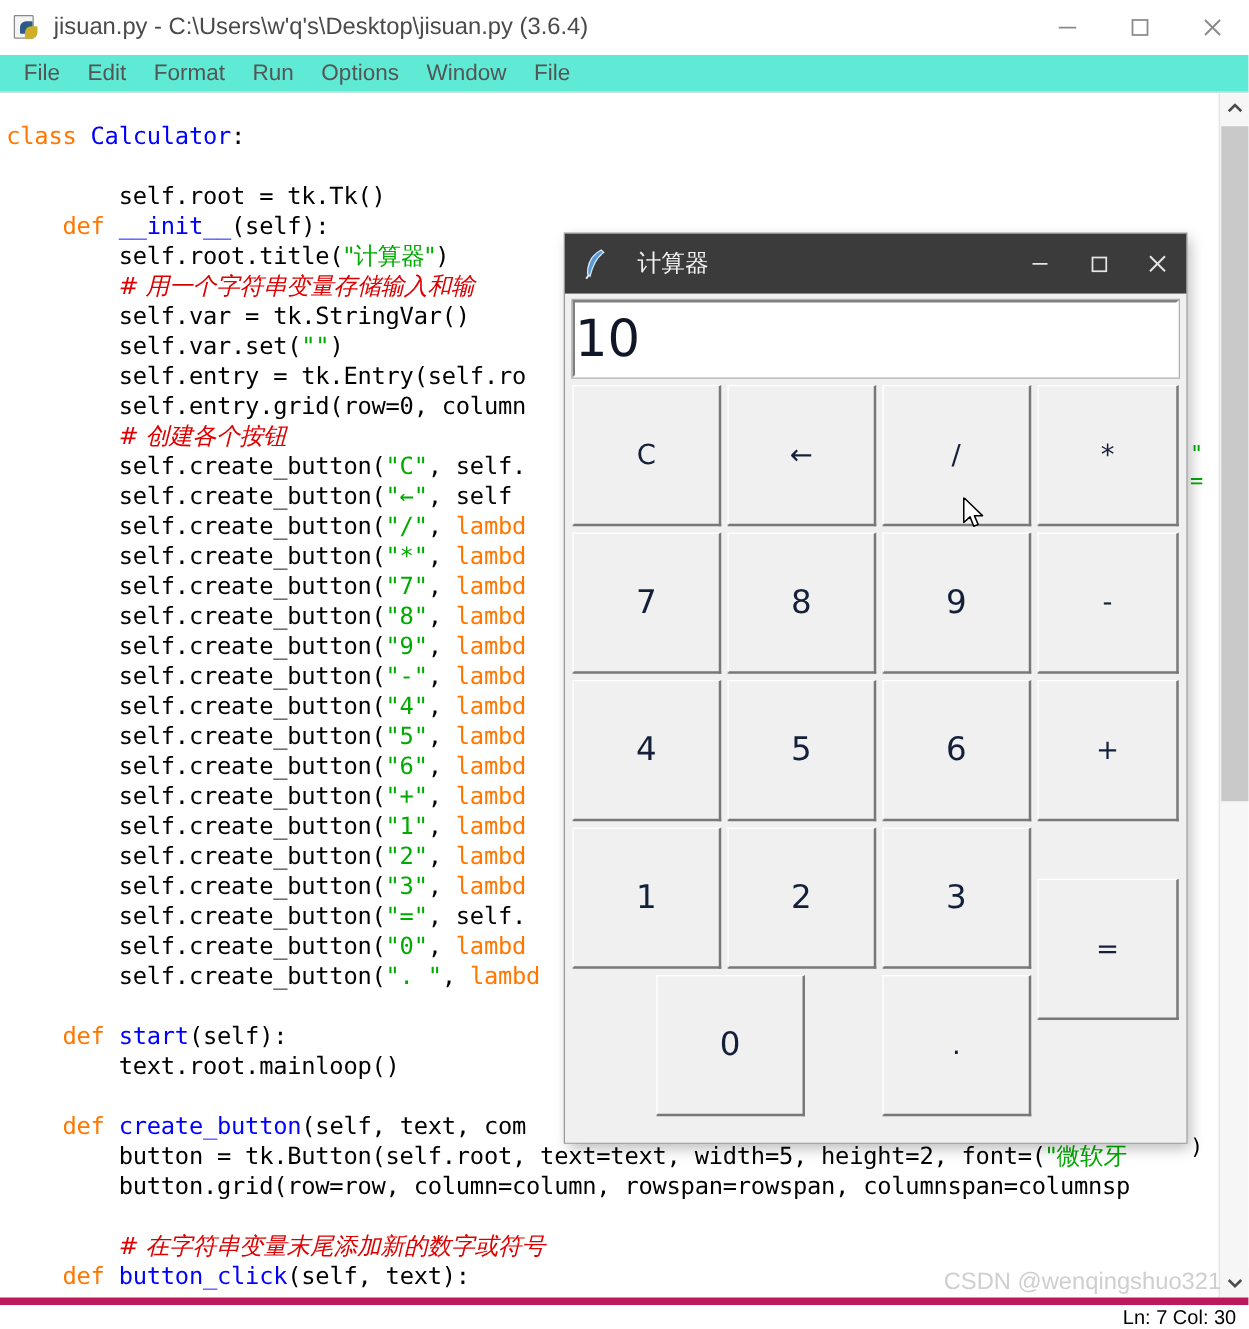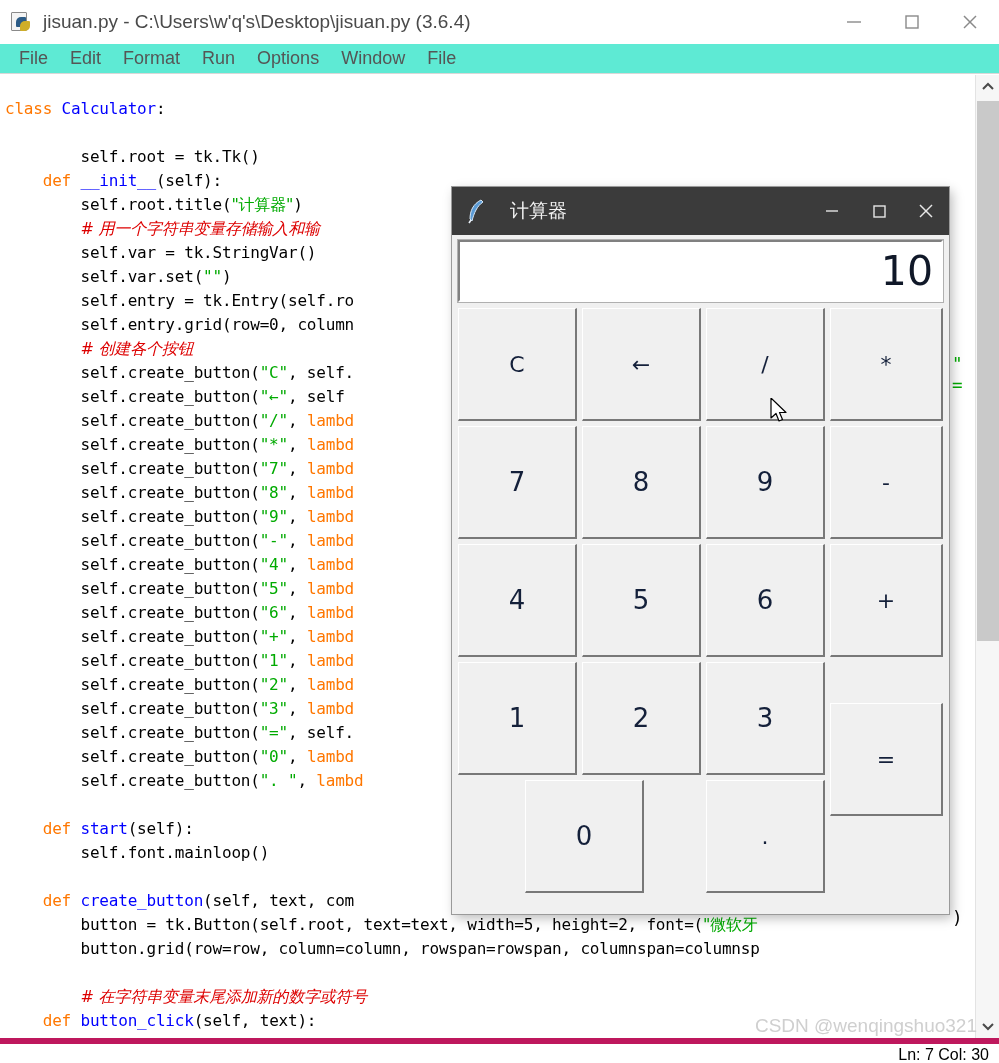--- a/index.html
+++ b/index.html
@@ -106,21 +106,21 @@
     width: 975px; height: 963px;
     background: #ffffff;
     overflow: hidden;
     padding-left: 5px;
     padding-top: 22px;
   }
   .code-line {
     height: 24px;
     line-height: 24px;
     font-family: "DejaVu Sans Mono", monospace;
-    font-size: 16px;
+    font-size: 19px;
     color: #000000;
     white-space: pre;
     letter-spacing: -0.2px;
   }
   .kw   { color: #ff7700; }
   .fn   { color: #0000ff; }
   .str  { color: #00aa00; }
   .cmt  { color: #dd0000; font-style: italic; }
   .cn   { font-family: "DejaVu Sans", sans-serif; }
 
@@ -236,21 +236,21 @@
     position: relative;
     width: 485px; height: 62px;
     background: #ffffff;
     border-top: 2px solid #808080;
     border-left: 2px solid #808080;
     border-right: 2px solid #ffffff;
     border-bottom: 2px solid #ffffff;
     outline: 1px solid #b0b0b0;
     display: flex;
     align-items: center;
-    justify-content: flex-end;
+    justify-content: flex-start;
     padding-right: 8px;
   }
   .calc-display-value {
     font-family: "DejaVu Sans", sans-serif;
     font-size: 41px;
     color: #101828;
     line-height: 1;
   }
 
   .calc-grid {
@@ -351,21 +351,21 @@
         <div class="code-line"><span>        self.create_button(</span><span class="str">"6"</span><span>, </span><span class="kw">lambd</span></div>
         <div class="code-line"><span>        self.create_button(</span><span class="str">"+"</span><span>, </span><span class="kw">lambd</span></div>
         <div class="code-line"><span>        self.create_button(</span><span class="str">"1"</span><span>, </span><span class="kw">lambd</span></div>
         <div class="code-line"><span>        self.create_button(</span><span class="str">"2"</span><span>, </span><span class="kw">lambd</span></div>
         <div class="code-line"><span>        self.create_button(</span><span class="str">"3"</span><span>, </span><span class="kw">lambd</span></div>
         <div class="code-line"><span>        self.create_button(</span><span class="str">"="</span><span>, self.</span></div>
         <div class="code-line"><span>        self.create_button(</span><span class="str">"0"</span><span>, </span><span class="kw">lambd</span></div>
         <div class="code-line"><span>        self.create_button(</span><span class="str">". "</span><span>, </span><span class="kw">lambd</span></div>
         <div class="code-line"><span></span></div>
         <div class="code-line"><span>    </span><span class="kw">def </span><span class="fn">start</span><span>(self):</span></div>
-        <div class="code-line"><span>        self.font.mainloop()</span></div>
+        <div class="code-line"><span>        text.root.mainloop()</span></div>
         <div class="code-line"><span></span></div>
         <div class="code-line"><span>    </span><span class="kw">def </span><span class="fn">create_button</span><span>(self, text, com</span></div>
         <div class="code-line"><span>        button = tk.Button(self.root, text=text, width=5, height=2, font=(</span><span class="str cn">"微软牙</span></div>
         <div class="code-line"><span>        button.grid(row=row, column=column, rowspan=rowspan, columnspan=columnsp</span></div>
         <div class="code-line"><span></span></div>
         <div class="code-line"><span>        </span><span class="cmt cn"># 在字符串变量末尾添加新的数字或符号</span></div>
         <div class="code-line"><span>    </span><span class="kw">def </span><span class="fn">button_click</span><span>(self, text):</span></div>
       </div>
     <div id="edge-frags">
         <div class="edge-frag" style="top: 279px; color: rgb(0, 170, 0);">"</div>

